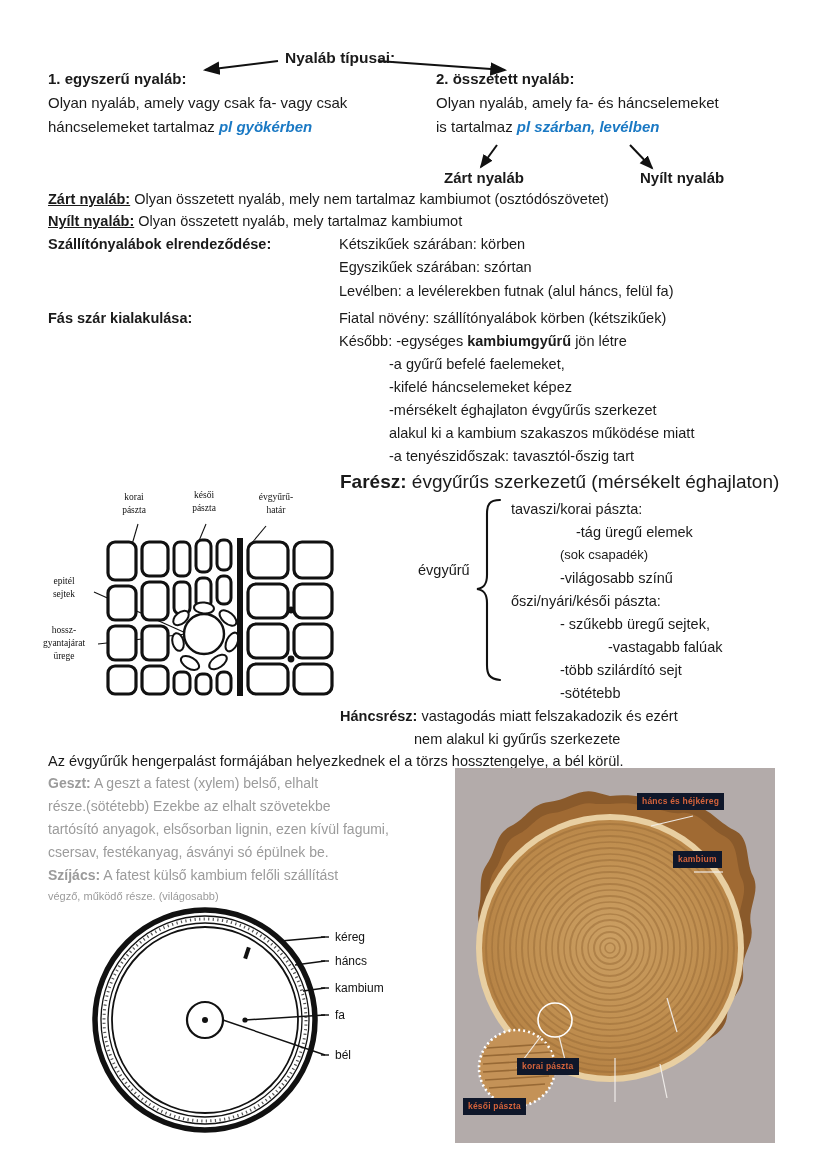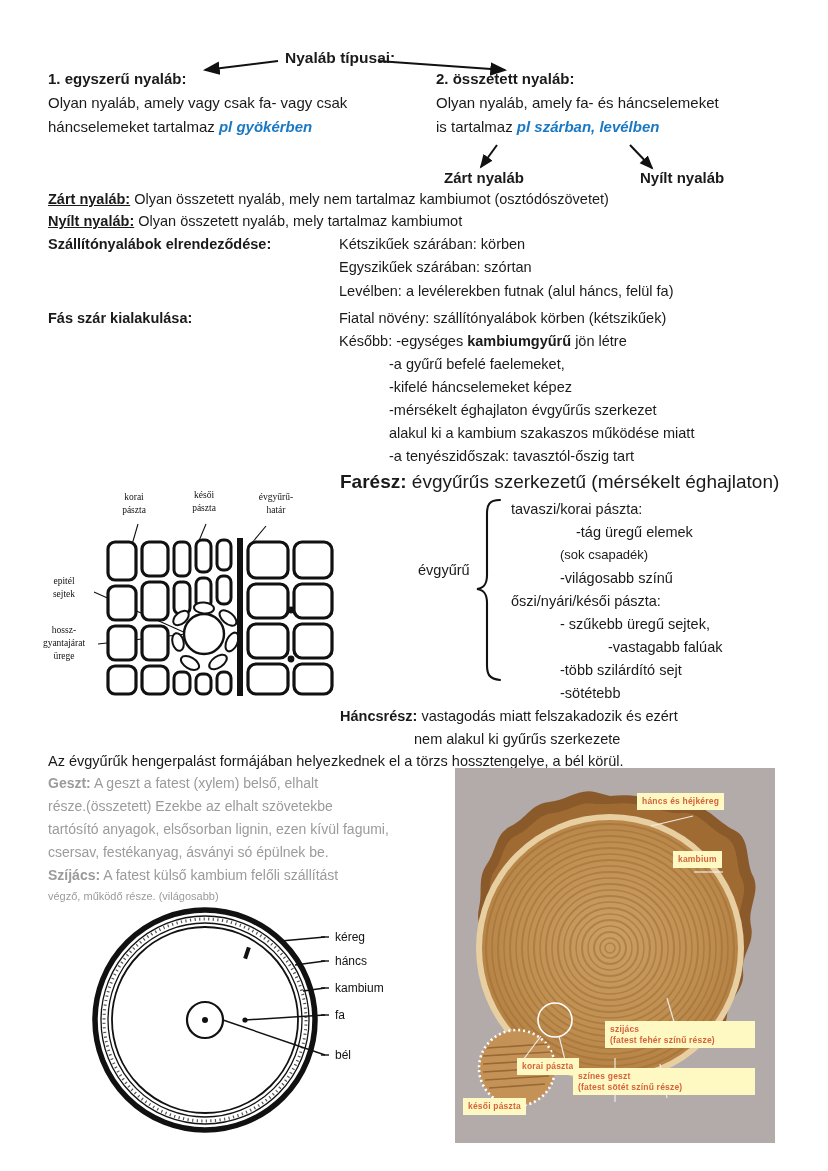--- a/index.html
+++ b/index.html
@@ -21,22 +21,22 @@
   
   .micro{position:absolute;left:18px;top:482px;width:320px;height:218px;}
   .micro svg{display:block;}
 
   
   .stem{position:absolute;left:85px;top:895px;width:340px;height:250px;}
 
   
   .photo{position:absolute;left:455px;top:768px;width:320px;height:375px;
          background:#b3abaa;overflow:hidden;}
-  .lbl{position:absolute;background:#fef9c3;color:#d4633b;
-       font-size:8.5px;font-weight:bold;text-align:left;
+  .lbl{position:absolute;background:#0f172a;color:#d4633b;
+       font-size:8.5px;font-weight:bold;text-align:right;
        padding:3px 5px;line-height:1.25;letter-spacing:.2px;}
 </style>
 </head>
 <body>
 
 <svg class="ov" viewBox="0 0 828 1171">
   <defs>
     <marker id="ah" markerWidth="9" markerHeight="9" refX="7" refY="3.2" orient="auto">
       <path d="M0,0 L8,3.2 L0,6.4 z" fill="#111"></path>
     </marker>
@@ -121,21 +121,21 @@
 <div class="t" style="left:340px;top:709px;font-size:14.5px;">
   <span class="b">Háncsrész:</span><span> vastagodás miatt felszakadozik és ezért</span>
 </div>
 <div class="t" style="left:414px;top:732px;font-size:14.5px;">nem alakul ki gyűrűs szerkezete</div>
 
 <div class="t" style="left:48px;top:754px;font-size:14.5px;">Az évgyűrűk hengerpalást formájában helyezkednek el a törzs hossztengelye, a bél körül.</div>
 
 <div class="t gray" style="left:48px;top:776px;font-size:14px;">
   <span class="b">Geszt:</span><span> A geszt a fatest (xylem) belső, elhalt</span>
 </div>
-<div class="t gray" style="left:48px;top:799px;font-size:14px;">része.(összetett) Ezekbe az elhalt szövetekbe</div>
+<div class="t gray" style="left:48px;top:799px;font-size:14px;">része.(sötétebb) Ezekbe az elhalt szövetekbe</div>
 <div class="t gray" style="left:48px;top:822px;font-size:14px;">tartósító anyagok, elsősorban lignin, ezen kívül fagumi,</div>
 <div class="t gray" style="left:48px;top:845px;font-size:14px;">csersav, festékanyag, ásványi só épülnek be.</div>
 
 <div class="t gray" style="left:48px;top:868px;font-size:14px;">
   <span class="b">Szíjács:</span><span> A fatest külső kambium felőli szállítást</span>
 </div>
 <div class="t gray" style="left:48px;top:891px;font-size:11px;">végző, működő része. (világosabb)</div>
 
 <div class="micro">
   <svg viewBox="0 0 320 218" width="320" height="218">
@@ -347,21 +347,13 @@
       <path d="M205,296 L212,330"></path>
       <path d="M212,230 L222,264"></path>
     </g>
   </svg>
 
   
   <div class="lbl" style="left:182px;top:25px;">háncs és héjkéreg</div>
   <div class="lbl" style="left:218px;top:83px;">kambium</div>
   <div class="lbl" style="left:62px;top:290px;">korai pászta</div>
   <div class="lbl" style="left:8px;top:330px;">késői pászta</div>
-  <div class="lbl" style="left:150px;top:253px;width:140px;">
-    <div>szijács</div>
-    <div>(fatest fehér színű része)</div>
-  </div>
-  <div class="lbl" style="left:118px;top:300px;width:172px;">
-    <div>színes geszt</div>
-    <div>(fatest sötét színű része)</div>
-  </div>
 </div>
 
 </body></html>

